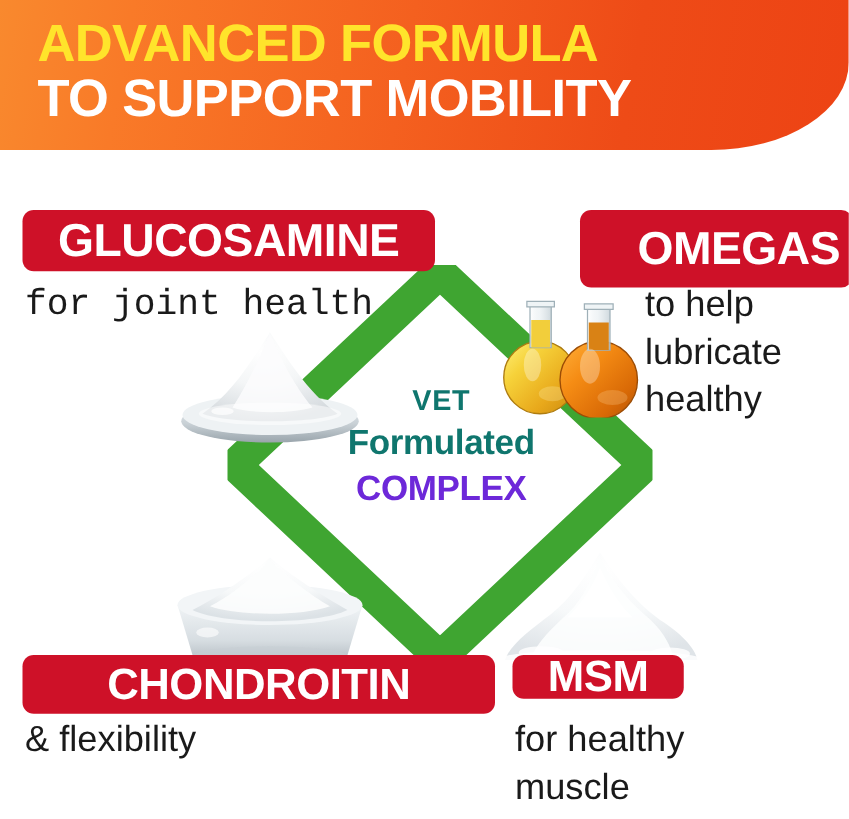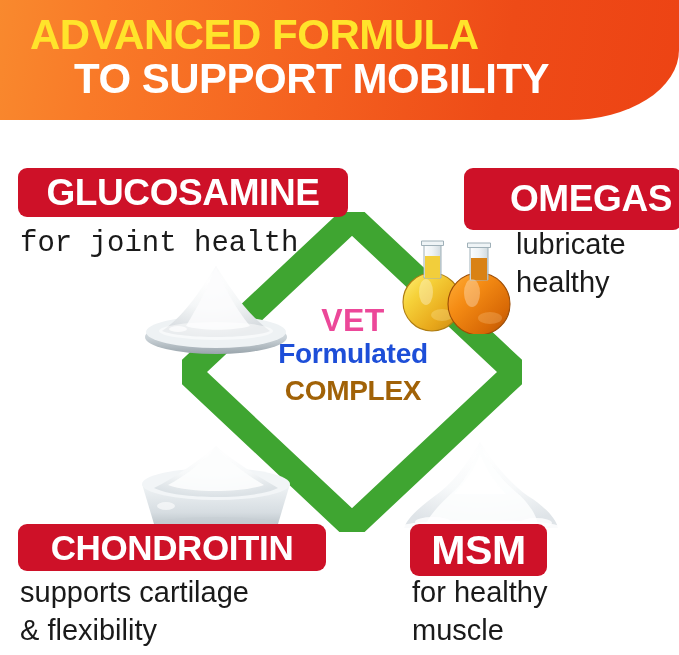--- a/index.html
+++ b/index.html
@@ -38,79 +38,78 @@
   .banner-line2 {
     position:absolute;
     left:36px; top:56px;
     width:600px;
     font-size:42px;
     font-weight:bold;
     letter-spacing:-0.5px;
     color:#FFFFFF;
     line-height:46px;
     white-space:nowrap;
-    margin-left:44px;
   }
 
   
   .diamond-wrap {
     position:absolute;
     left:182px; top:212px;
     width:340px; height:320px;
   }
   .diamond-svg { display:block; width:340px; height:320px; }
 
   
   .center-text {
     position:absolute;
     left:253px; top:305px;
     width:200px;
     text-align:center;
     z-index:6;
   }
   .center-vet {
-    font-size:32px;
-    font-weight:bold;
-    color:#ec4899;
+    font-size:23px;
+    font-weight:bold;
+    color:#0f766e;
     line-height:30px;
     letter-spacing:0.5px;
   }
   .center-formulated {
     font-size:28px;
     font-weight:bold;
-    color:#1d4ed8;
+    color:#0f766e;
     line-height:37px;
     letter-spacing:-0.3px;
   }
   .center-complex {
     font-size:28px;
     font-weight:bold;
-    color:#a16207;
+    color:#6d28d9;
     line-height:37px;
     letter-spacing:-0.3px;
   }
 
   
   .badge {
     position:absolute;
     background:#CE1128;
     border-radius:9px;
     color:#FFFFFF;
     font-weight:bold;
     display:flex;
     align-items:center;
     justify-content:center;
     white-space:nowrap;
     z-index:9;
     text-align:right;
   }
   .badge-glucosamine { left:18px;  top:168px; width:330px; height:49px; font-size:37px; letter-spacing:-0.4px; }
   .badge-omegas      { left:464px; top:168px; width:218px; height:62px; font-size:37px; letter-spacing:-0.4px;padding-left:36px; }
-  .badge-chondroitin { left:18px;  top:524px; width:308px; height:47px; font-size:35px; letter-spacing:-0.4px; }
-  .badge-msm         { left:410px; top:524px; width:137px; height:52px; font-size:41px; letter-spacing:-0.4px; }
+  .badge-chondroitin { left:18px;  top:524px; width:378px; height:47px; font-size:35px; letter-spacing:-0.4px; }
+  .badge-msm         { left:410px; top:524px; width:137px; height:35px; font-size:35px; letter-spacing:-0.4px; }
 
   
   .desc {
     position:absolute;
     color:#1A1A1A;
     font-size:29px;
     line-height:38px;
     z-index:8;
   }
   .desc-glucosamine { left:20px;  top:225px; width:280px;font-family:Liberation Mono, monospace; }
@@ -258,29 +257,29 @@
     <span>GLUCOSAMINE</span>
   </div>
   <div class="desc desc-glucosamine">
     <div>for joint health</div>
   </div>
 
   <div class="badge badge-omegas">
     <span>OMEGAS</span>
   </div>
   <div class="desc desc-omegas">
+    <div>to help</div>
     <div>lubricate</div>
     <div>healthy</div>
   </div>
 
   <div class="badge badge-chondroitin">
     <span>CHONDROITIN</span>
   </div>
   <div class="desc desc-chondroitin">
-    <div>supports cartilage</div>
     <div>&amp; flexibility</div>
   </div>
 
   <div class="badge badge-msm">
     <span>MSM</span>
   </div>
   <div class="desc desc-msm">
     <div>for healthy</div>
     <div>muscle</div>
   </div>

